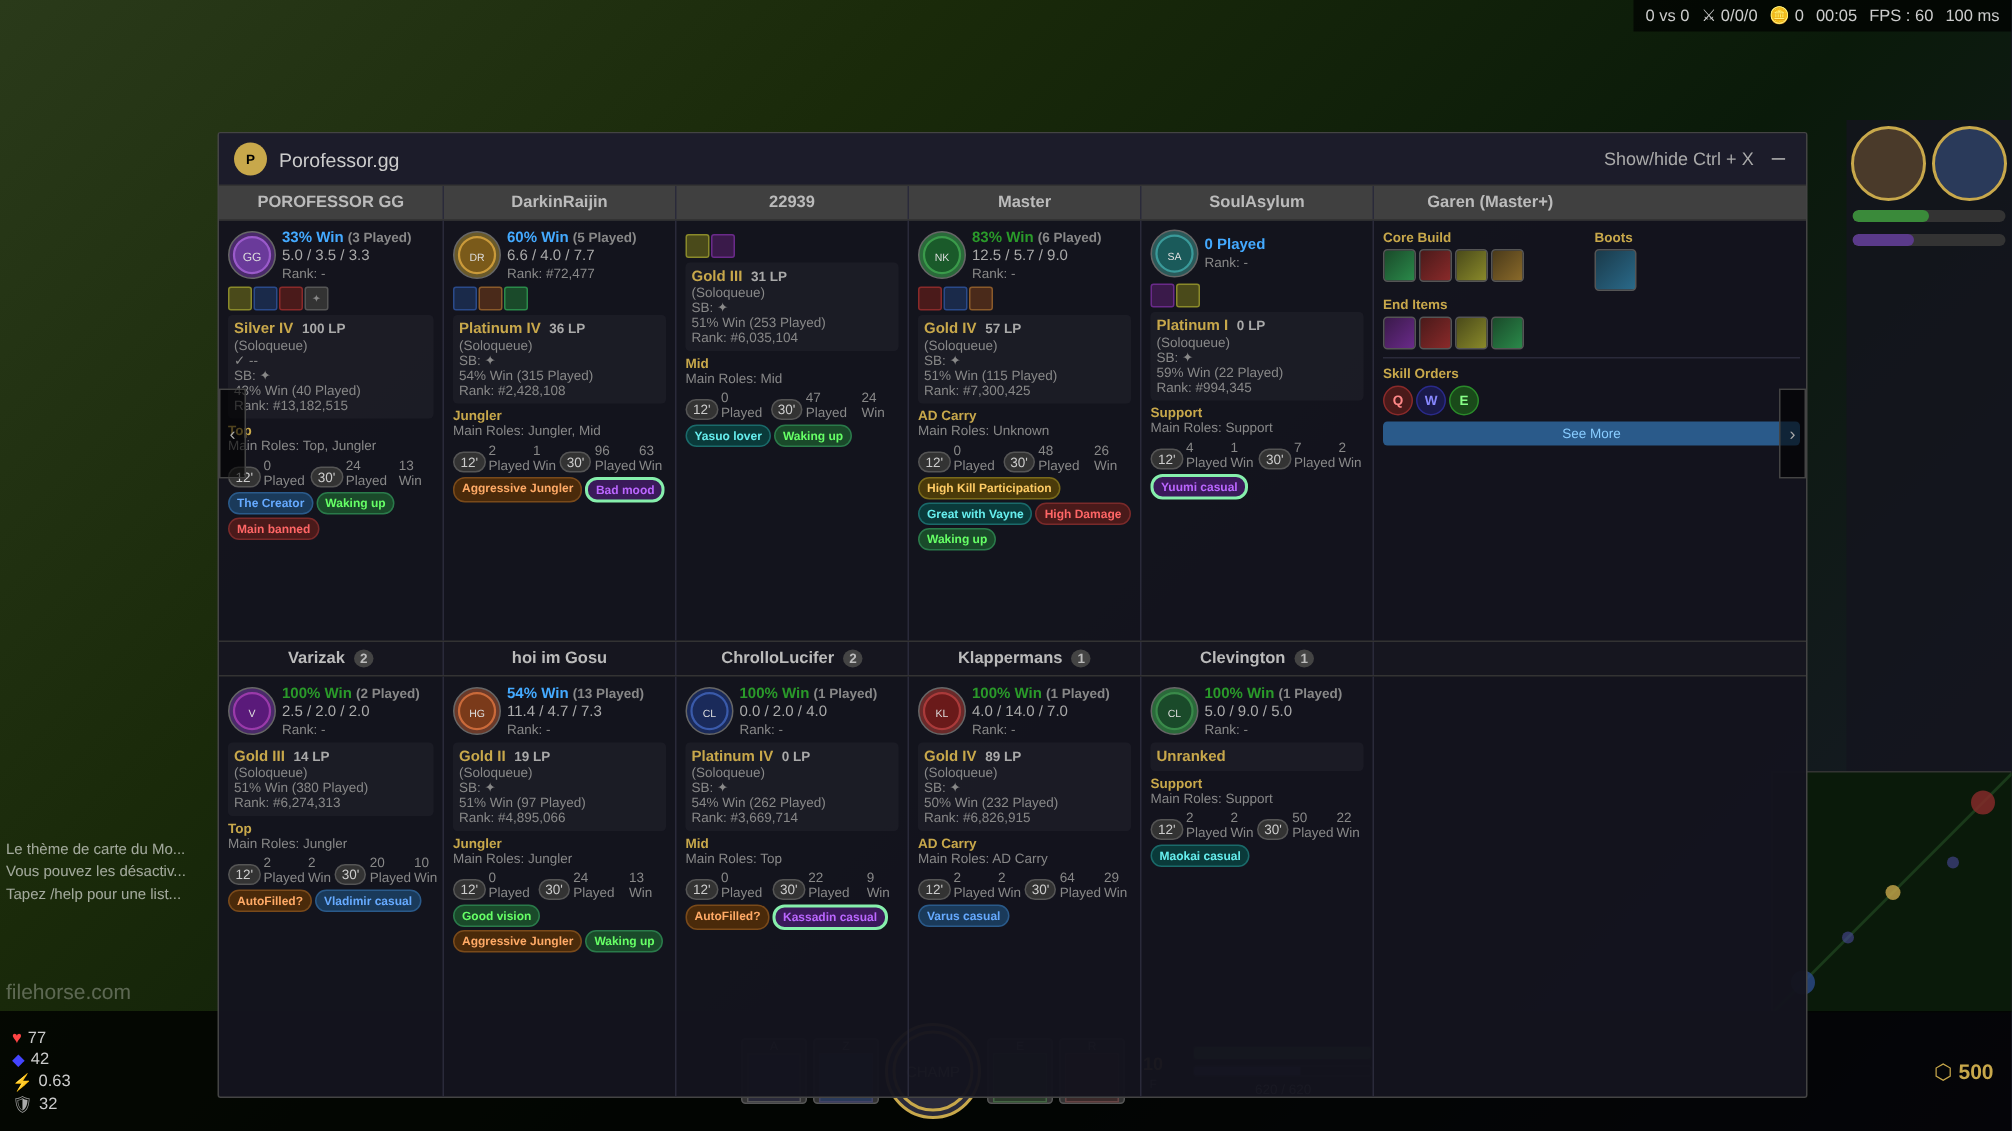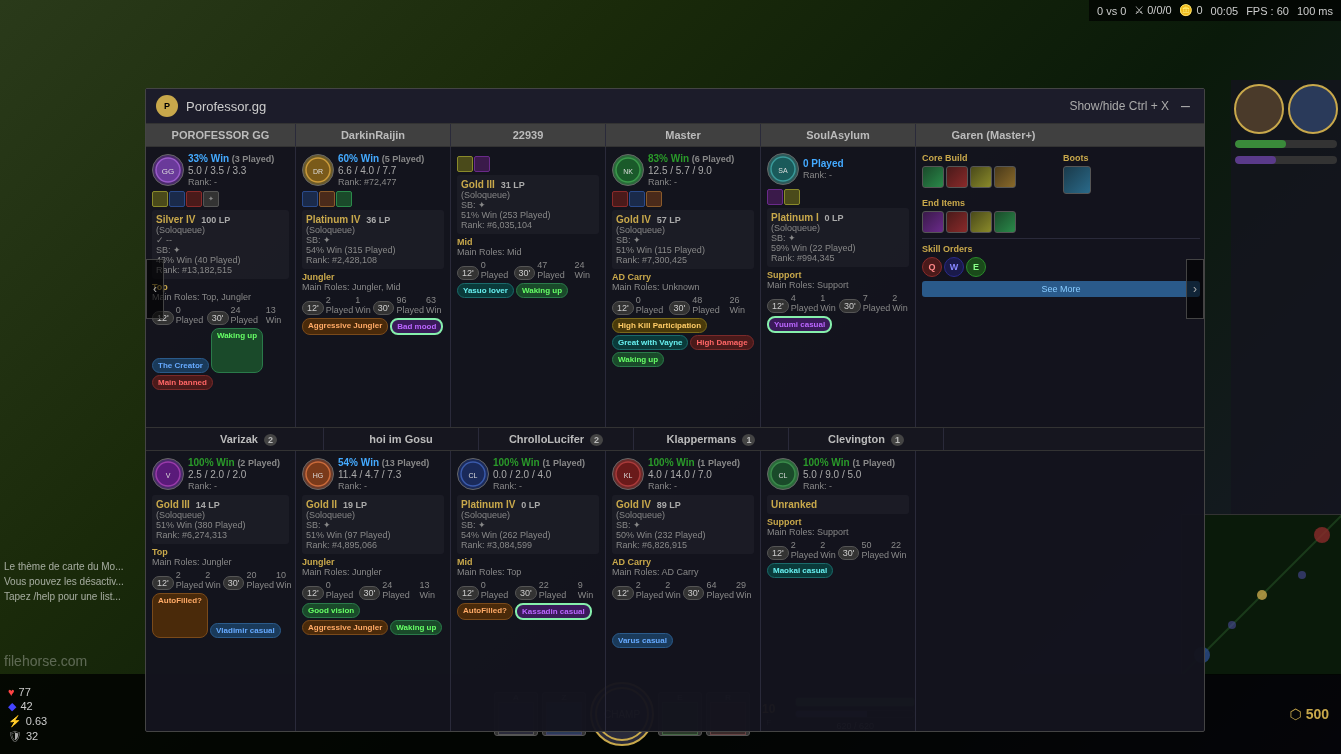--- a/index.html
+++ b/index.html
@@ -217,21 +217,21 @@
       text-align: center;
     }
 
     .tag {
       border-radius: 8px;
       padding: 2px 5px;
       font-size: 8px;
       font-weight: bold;
     }
 
-    .tag-blue { background: #1a3a5a; color: #6af; border: 1px solid #2a5a8a; margin-top: 30px; }
+    .tag-blue { background: #1a3a5a; color: #6af; border: 1px solid #2a5a8a; }
     .tag-green { background: #1a4a2a; color: #6f6; border: 1px solid #2a7a4a; }
     .tag-purple { background: #3a1a5a; color: #b6f; border: 2px solid #86efac; }
     .tag-orange { background: #4a2a0a; color: #fa6; border: 1px solid #7a4a1a; }
     .tag-red { background: #4a1a1a; color: #f66; border: 1px solid #7a2a2a; }
     .tag-yellow { background: #4a3a0a; color: #fc6; border: 1px solid #7a6a1a; }
     .tag-teal { background: #0a3a3a; color: #6ee; border: 1px solid #1a6a6a; }
 
     
     .section-divider {
       height: 1px;
@@ -239,21 +239,20 @@
       margin: 5px 0;
     }
 
     
     .row2-header {
       display: grid;
       grid-template-columns: 150px 155px 155px 155px 155px 155px 135px;
       background: #16161f;
       border-top: 1px solid #333;
       border-bottom: 1px solid #333;
-      padding-left: 28px;
     }
 
     
     .garen-col {
       font-size: 10px;
       padding: 6px;
     }
 
     .build-section-title {
       color: #c8a84b;
@@ -896,21 +895,21 @@
         </div>
       </div>
       <div class="rank-section">
         <div class="rank-title">
           <span>Platinum IV</span>
           <span style="color:#aaa;font-size:9px;margin-left:3px;">0 LP</span>
         </div>
         <div class="rank-detail">(Soloqueue)</div>
         <div class="rank-detail">SB: ✦</div>
         <div class="rank-detail">54% Win (262 Played)</div>
-        <div class="rank-detail">Rank: #3,084,599</div>
+        <div class="rank-detail">Rank: #3,669,714</div>
       </div>
       <div class="role-section">
         <span class="role-main">Mid</span>
         <div style="color:#888;font-size:9px;">Main Roles: Top</div>
       </div>
       <div class="stats-row">
         <span class="stat-num">12'</span>
         <span class="stat-label">0 Played</span>
         <span class="stat-num">30'</span>
         <span class="stat-label">22 Played</span>

